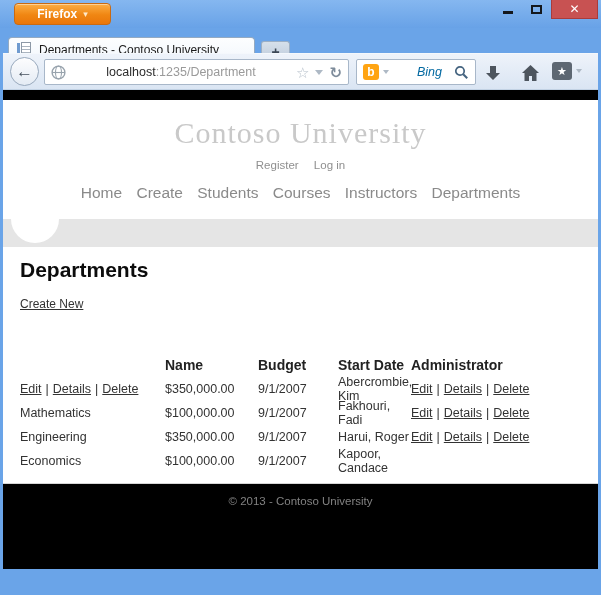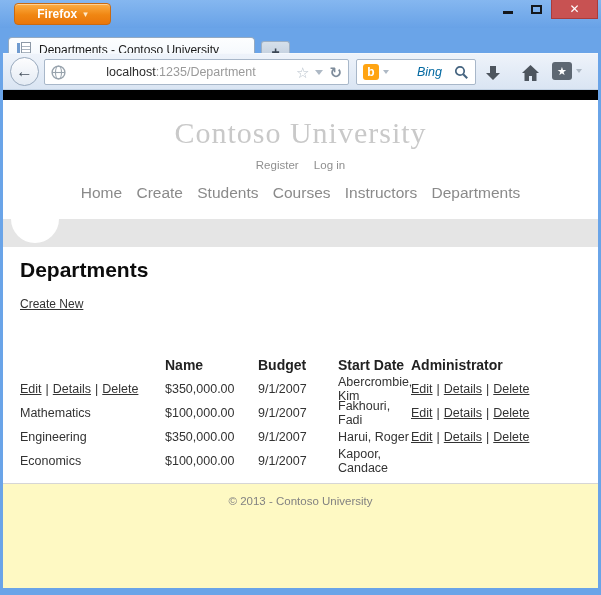--- a/index.html
+++ b/index.html
@@ -86,22 +86,22 @@
   .circle { position:absolute; left:8px; top:-24px; width:48px; height:48px; border-radius:50%; background:#fff; }
   .page-title { position:absolute; left:17px; top:158px; font-size:21px; font-weight:bold; color:#0c0c0c; }
   .create { position:absolute; left:17px; top:197px; font-size:12px; }
   a.lnk { color:#333; text-decoration:underline; cursor:pointer; }
   .dtable { position:absolute; left:17px; top:231px; display:grid;
     grid-template-columns:145px 93px 80px 73px auto; font-size:12.5px; color:#333;margin-top:22px; }
   .dtable .cell { height:24px; display:flex; align-items:center; }
   .dtable .hcell { font-size:14px; font-weight:bold; color:#222; }
   .sep { color:#333; margin:0 4px; }
   
-  .footer { position:absolute; left:3px; top:483px; width:595px; height:105px;
-    background:#fef9c3; border-top:1px solid #d6d6d6; }
+  .footer { position:absolute; left:3px; top:483px; width:595px; height:86px;
+    background:#000000; border-top:1px solid #d6d6d6; }
   .footer .copy { text-align:center; padding-top:11px; font-size:11.5px; color:#828282; }
   svg { display:block; }
 </style>
 </head>
 <body>
 
 <div class="titlebar">
   <div class="ff-btn">
     <span>Firefox</span>
     <span class="dd">▾</span>

